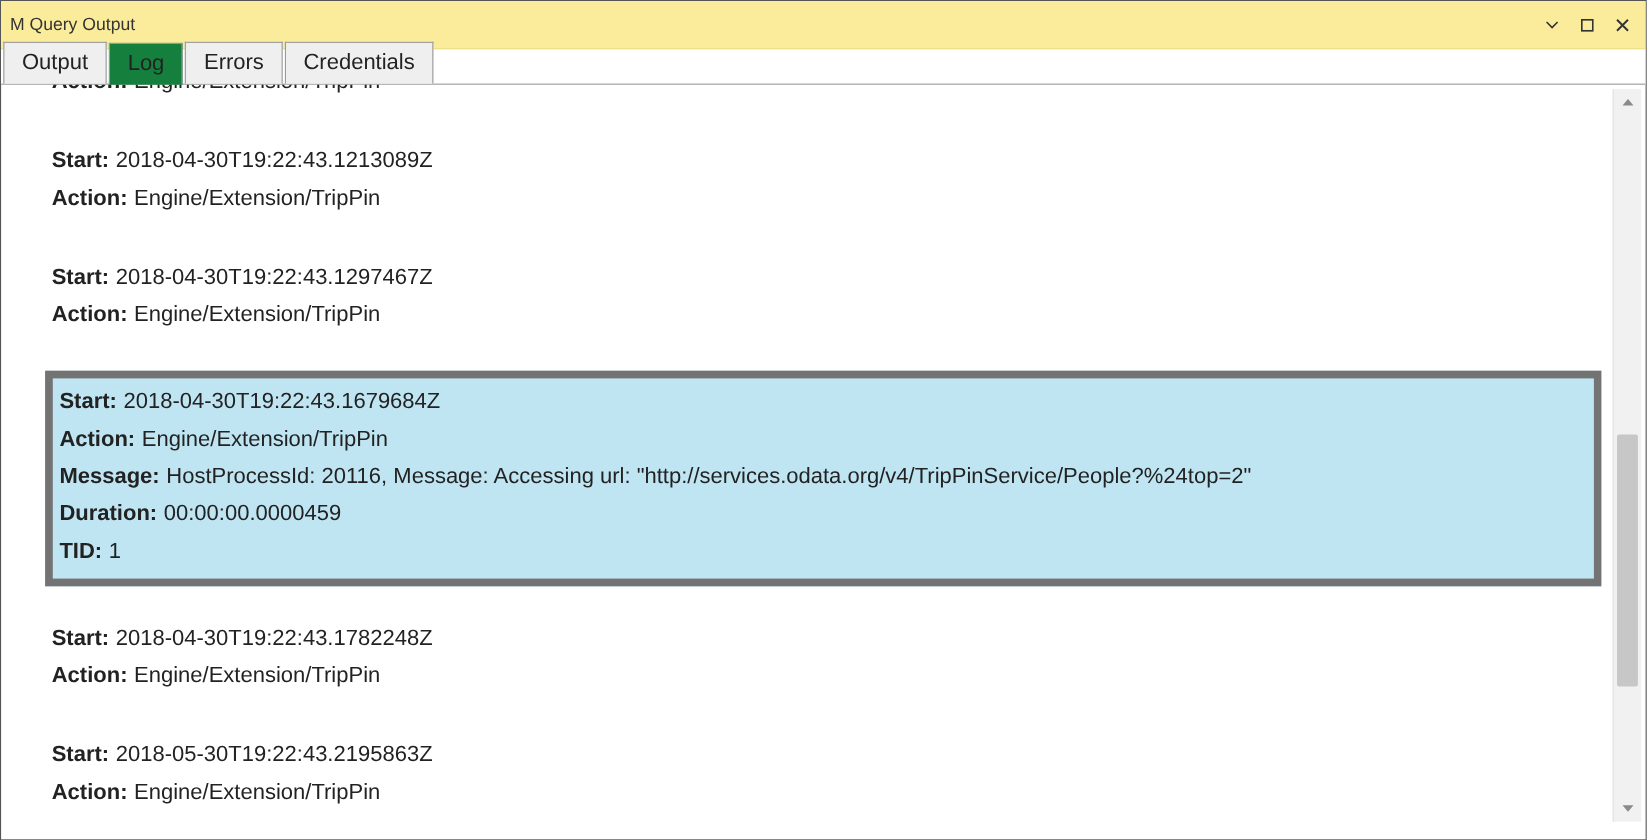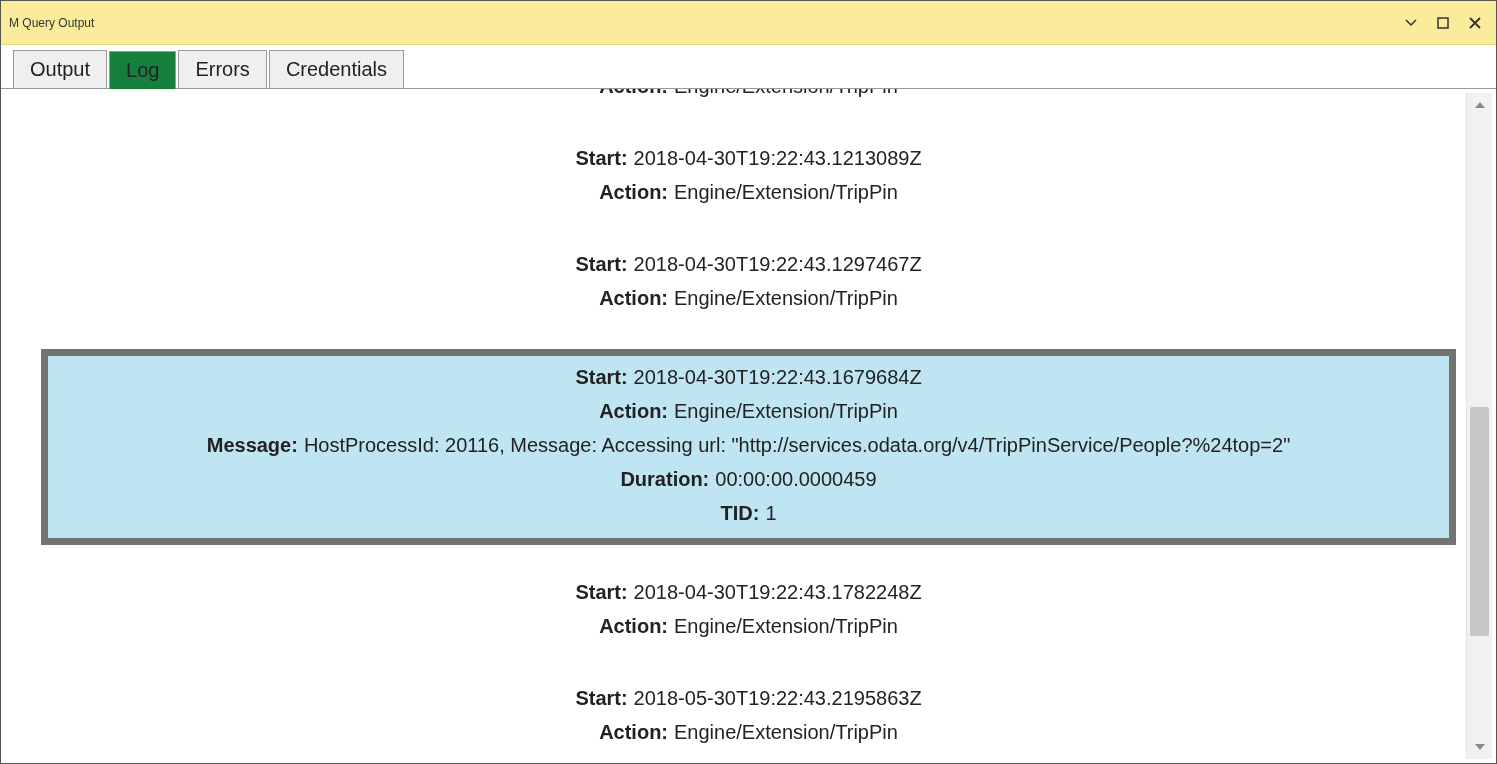--- a/index.html
+++ b/index.html
@@ -1,28 +1,28 @@
 <!DOCTYPE html>
 <html><head>
 <meta charset="utf-8">
 <style>
   * { box-sizing: border-box; }
   html, body { margin: 0; padding: 0; height: 100%; font-family: "Segoe UI", Tahoma, sans-serif; font-size: 20px; color: #222; }
   body { width: 1497px; height: 764px; overflow: hidden; border: 1px solid #555; background: #fff; }
 
   .titlebar { height: 44px; background: #fbec9c; display: flex; align-items: center; padding: 0 8px 0 8px; border-bottom: 1px solid #e6d779; }
-  .titlebar .title { flex: 1; font-size: 12px; color: #333; }
+  .titlebar .title { flex: 1; font-size: 16px; color: #333; }
   .titlebar .win-btn { width: 26px; height: 26px; display: flex; align-items: center; justify-content: center; margin-left: 6px; color: #333; cursor: pointer; }
   .titlebar .win-btn svg { display: block; }
 
-  .tabstrip { height: 44px; display: flex; align-items: flex-end; background: #fff; padding-left: 12px; border-bottom: 1px solid #999; }
+  .tabstrip { height: 32px; display: flex; align-items: flex-end; background: #fff; padding-left: 2px; border-bottom: 1px solid #999; }
   .tab { height: 38px; padding: 0 16px; display: flex; align-items: center; font-size: 20px; border: 1px solid #999; border-bottom: none; background: #efefef; margin-right: 2px; position: relative; cursor: pointer; }
   .tab.active { background: #15803d; top: 1px; }
 
-  .content-wrap { position: relative; height: calc(100% - 44px - 44px); overflow: hidden; text-align: center; }
+  .content-wrap { position: relative; height: calc(100% - 44px - 44px); overflow: hidden; }
   .log-area { position: absolute; left: 12px; right: 40px; top: 0; bottom: 0; overflow: hidden; padding: 0 0 0 0; }
   .log-inner { position: relative; top: -24px; padding-left: 28px; } 
 
   .entry { margin: 20px 0 26px 0; padding: 2px 6px 6px 6px; }
   .entry.selected { background: #bfe5f3; border: 7px solid #737373; }
   .row { margin: 4px 0; line-height: 1.5; }
   .lbl { font-weight: 700; margin-right: 6px; }
 
   
   .scroll { position: absolute; right: 4px; top: 4px; bottom: 4px; width: 26px; background: #f1f1f1; display: flex; flex-direction: column; align-items: center; justify-content: space-between; border-left: 1px solid #e3e3e3; }

